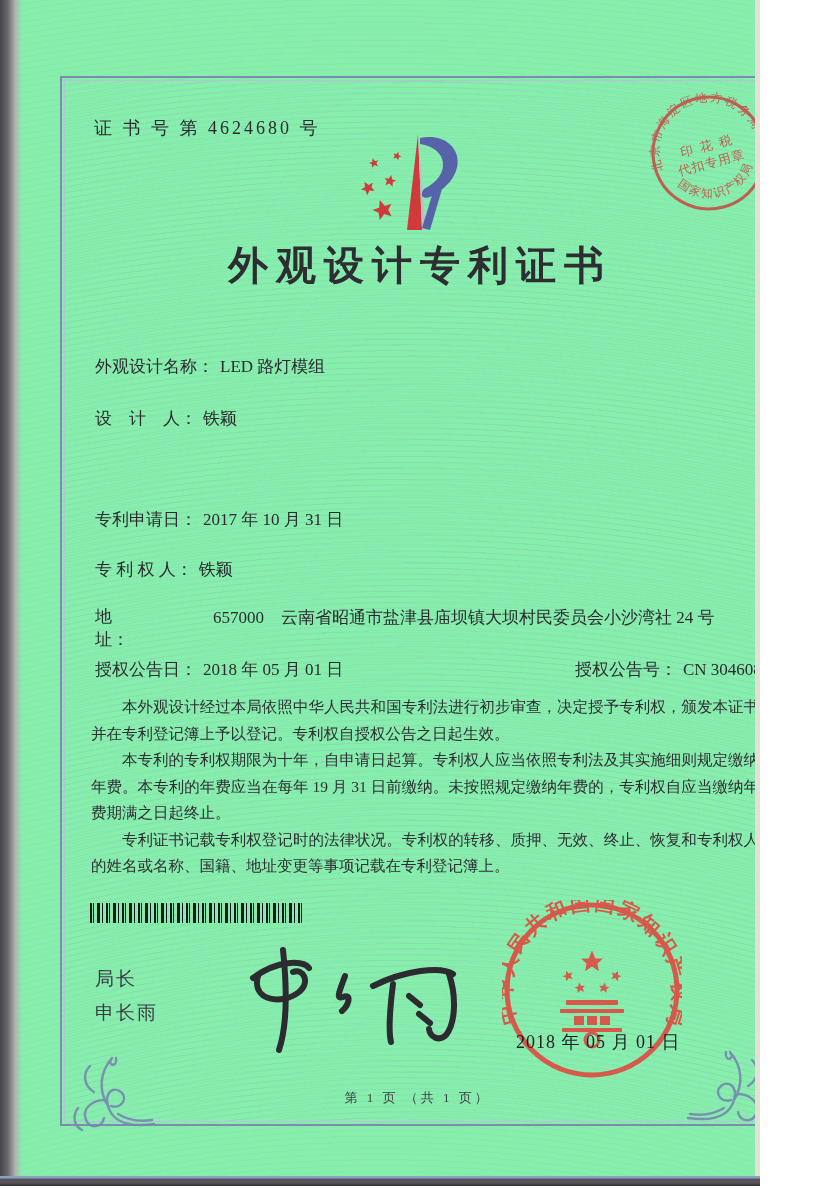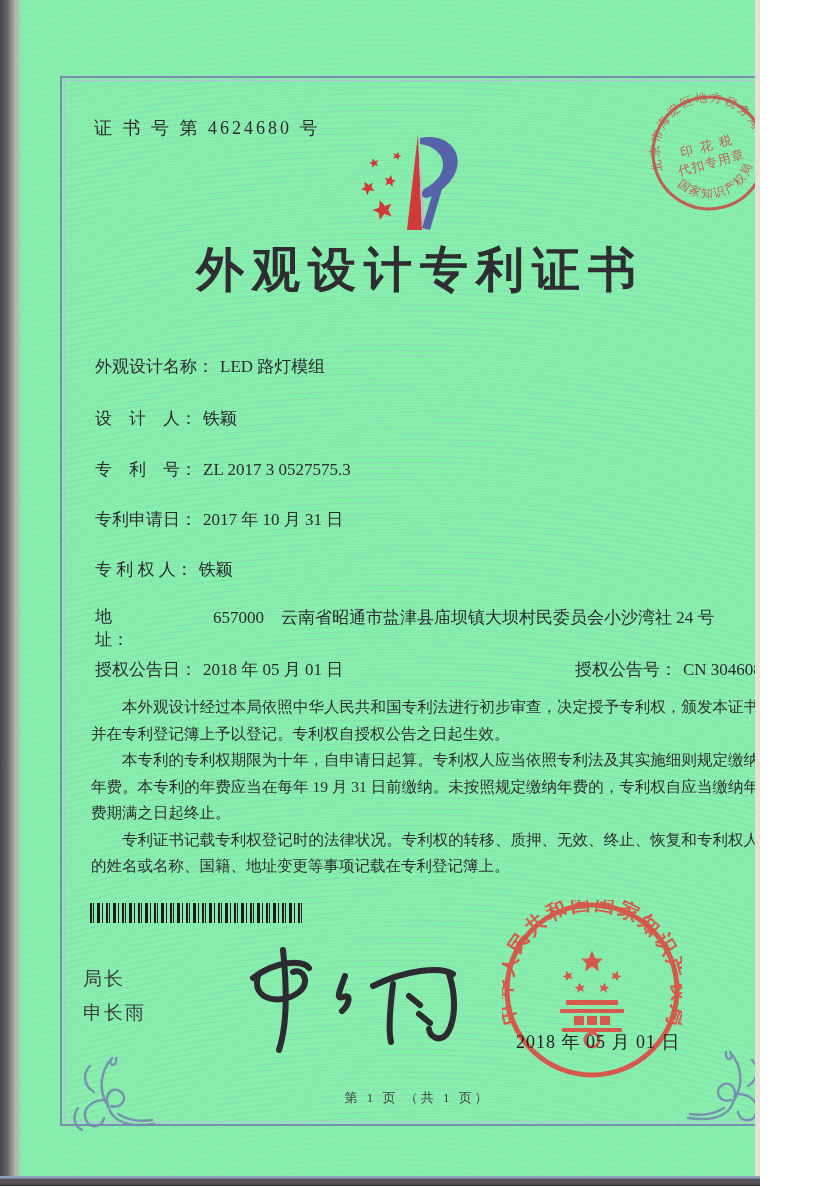--- a/index.html
+++ b/index.html
@@ -25,37 +25,37 @@
   
   .frame{position:absolute;left:60px;top:76px;width:715px;height:1046px;
     border:2px solid #7b8cb0;
     background:repeating-radial-gradient(170% 130% at 50% 240%,
       rgba(140,158,192,0.13) 0 1px, rgba(0,0,0,0) 1px 5px);}
   .frame-inner{position:absolute;inset:2px;border:1px solid #b6c2d8;}
   .flourish{position:absolute;pointer-events:none;}
   
   .cert-no{position:absolute;left:94px;top:116px;font-size:18px;letter-spacing:3px;color:#2b2b30;}
   .title{position:absolute;left:0;top:238px;width:840px;text-align:center;
-    font-size:48px;font-weight:700;letter-spacing:8px;color:#2d2d32;}
+    font-size:40px;font-weight:700;letter-spacing:8px;color:#2d2d32;}
   .field-row{position:absolute;left:95px;font-size:17px;color:#2b2b30;white-space:nowrap;}
   .field-row .val{margin-left:6px;text-align:right;}
   .addr-row{position:absolute;left:95px;top:605px;font-size:17px;color:#2b2b30;}
   .addr-row .lbl{position:absolute;left:0;top:0;}
   .addr-row .val{position:absolute;left:118px;top:0;width:552px;white-space:normal;line-height:26px;}
   .grant-right{position:absolute;left:480px;top:0;}
   .paras{position:absolute;left:91px;top:694px;width:668px;font-size:15.5px;
     line-height:26.5px;text-align:justify;color:#2e2e33;}
   .paras p{margin:0;text-indent:2em;}
   .barcode{position:absolute;left:90px;top:903px;width:212px;height:20px;
     background:repeating-linear-gradient(90deg,
       #1b1b1d 0 2px,transparent 2px 3px,
       #1b1b1d 3px 4px,transparent 4px 7px,
       #1b1b1d 7px 10px,transparent 10px 12px,
       #1b1b1d 12px 13px,transparent 13px 16px);}
-  .signer{position:absolute;left:83px;font-family:"Liberation Sans","DejaVu Sans",sans-serif;
+  .signer{position:absolute;left:95px;font-family:"Liberation Sans","DejaVu Sans",sans-serif;
     font-size:19px;color:#3a3a40;letter-spacing:2px;}
   .signature{position:absolute;left:225px;top:938px;}
   .office-stamp{position:absolute;left:502px;top:900px;}
   .tax-stamp{position:absolute;left:648px;top:92px;transform:rotate(-15deg);}
   .issue-date{position:absolute;left:516px;top:1030px;font-size:18px;letter-spacing:1px;color:#1d1d22;z-index:6;}
   .footer{position:absolute;left:60px;top:1089px;width:715px;text-align:center;
     font-size:13px;letter-spacing:3px;color:#3f3f45;}
   svg text{font-family:"Liberation Serif","DejaVu Serif",serif;}
 </style>
 </head>
@@ -130,23 +130,20 @@
     <path d="M81,66 L90,63 L78,104 L70,102 Z" fill="#5763a8"></path>
   </svg>
 
   <div class="title">外观设计专利证书</div>
 
   <div class="field-row" style="top:355px">
     <span>外观设计名称：</span><span class="val">LED 路灯模组</span>
   </div>
   <div class="field-row" style="top:407px">
     <span>设　计　人：</span><span class="val">铁颖</span>
-  </div>
-  <div class="field-row" style="top:458px">
-    <span>专　利　号：</span><span class="val">ZL 2017 3 0527575.3</span>
   </div>
   <div class="field-row" style="top:508px">
     <span>专利申请日：</span><span class="val">2017 年 10 月 31 日</span>
   </div>
   <div class="field-row" style="top:558px">
     <span>专 利 权 人：</span><span class="val">铁颖</span>
   </div>
   <div class="addr-row">
     <span class="lbl">地　　　址：</span>
     <span class="val">657000　云南省昭通市盐津县庙坝镇大坝村民委员会小沙湾社 24 号</span>

